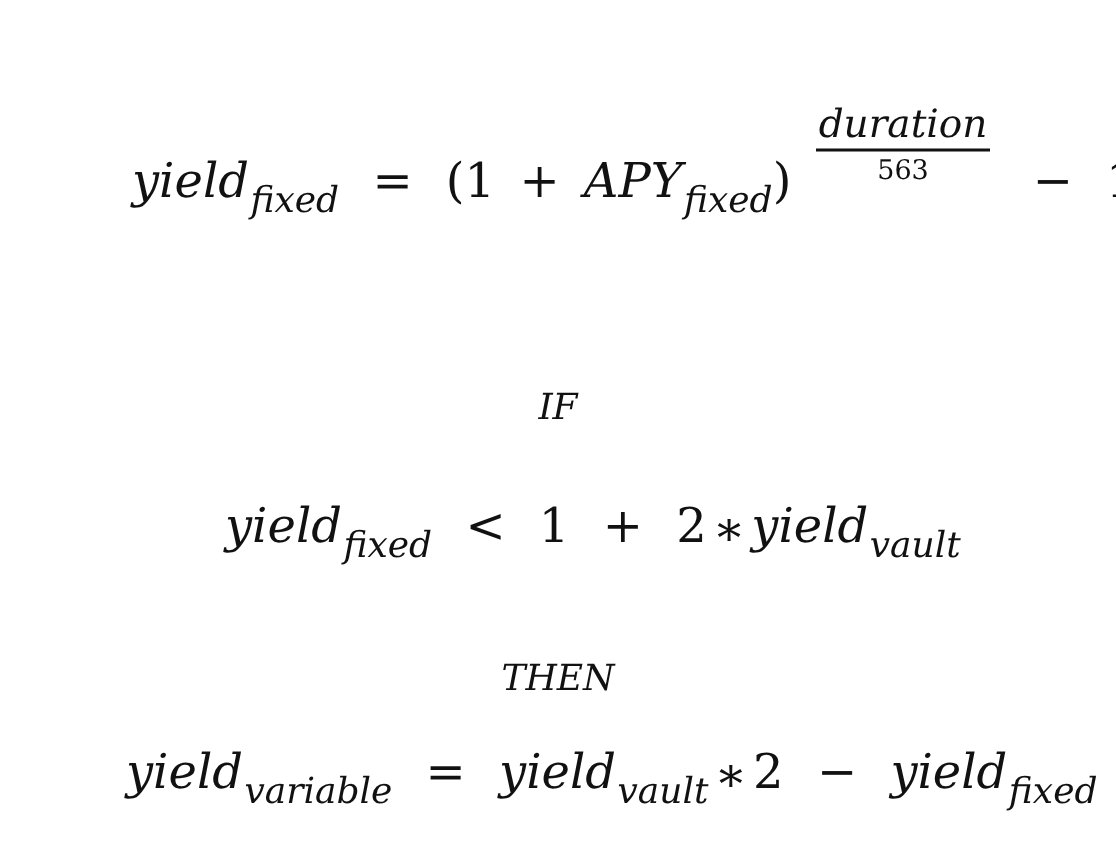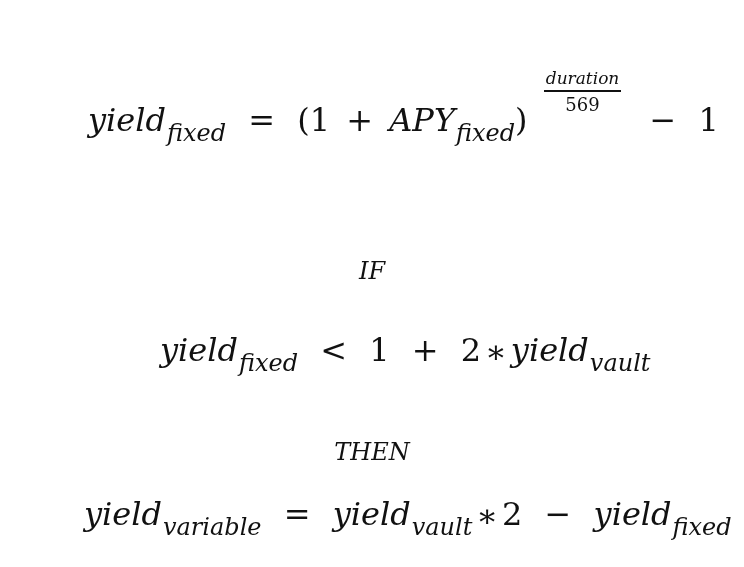--- a/index.html
+++ b/index.html
@@ -50,21 +50,21 @@
     .exp {
       display: inline-block;
       position: relative;
       top: -34px;
       margin-left: 6px;
       margin-right: 6px;
       text-align: center;
       vertical-align: top;
     }
     .exp .num {
-      font-size: 17px;
+      font-size: 26px;
       font-style: italic;
       display: block;
       padding: 0 2px 3px 2px;
       border-bottom: 2px solid #111111;
     }
     .exp .den {
       font-size: 18px;
       font-style: normal;
       display: block;
       padding-top: 4px;
@@ -83,31 +83,31 @@
 <body>
 
 <div class="line" style="left:88px; top:104px;">
   <span class="it">yield</span><span class="sub">fixed</span>
   <span class="op">=</span>
   <span class="rm">(1</span>
   <span class="op-tight">+</span>
   <span class="it">APY</span><span class="sub">fixed</span><span class="rm">)</span>
   <span class="exp">
     <span class="num">duration</span>
-    <span class="den">569</span>
+    <span class="den">563</span>
   </span>
   <span class="op">−</span>
   <span class="rm">1</span>
 </div>
 
 <div class="line center" style="top:252px;">
   <span class="keyword">IF</span>
 </div>
 
-<div class="line" style="left:160px; top:334px;">
+<div class="line" style="left:150px; top:334px;">
   <span class="it">yield</span><span class="sub">fixed</span>
   <span class="op">&lt;</span>
   <span class="rm">1</span>
   <span class="op">+</span>
   <span class="rm">2</span><span class="star">∗</span><span class="it">yield</span><span class="sub">vault</span>
 </div>
 
 <div class="line center" style="top:416px;margin-top:17px;">
   <span class="keyword">THEN</span>
 </div>

